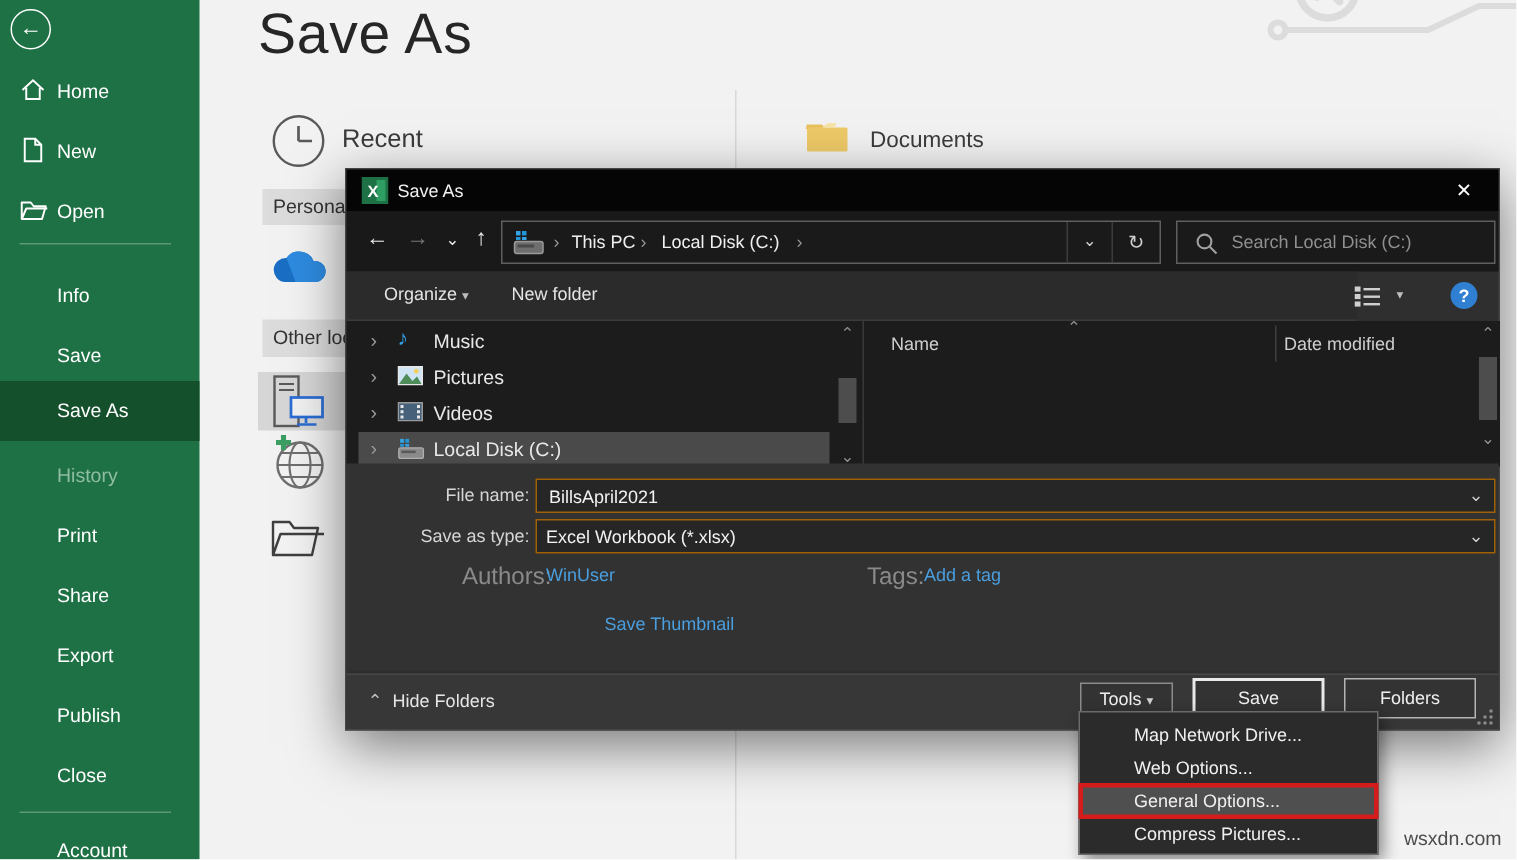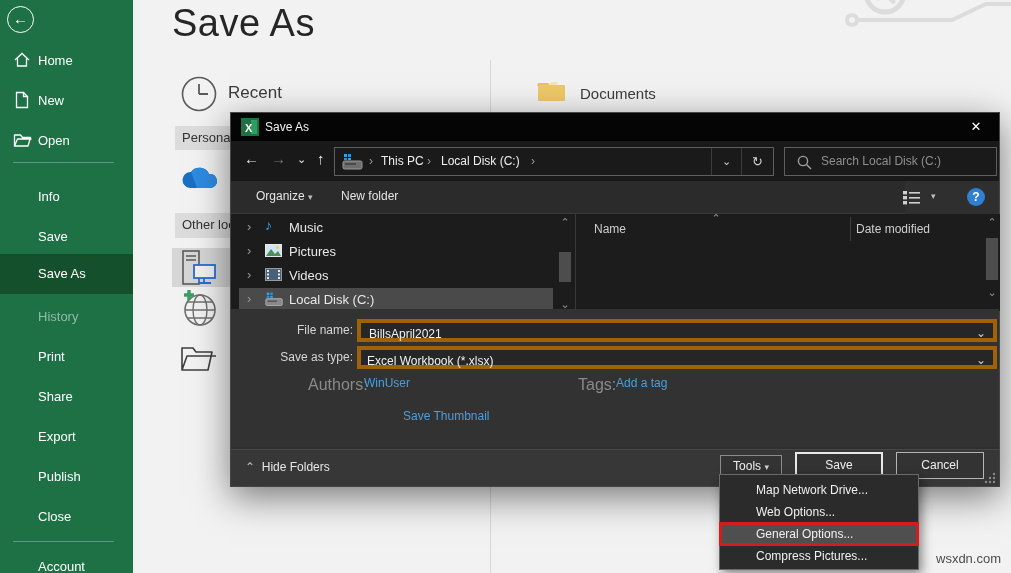--- a/index.html
+++ b/index.html
@@ -60,21 +60,21 @@
   .thumb{position:absolute;background:#4d4d4d;cursor:pointer;}
   .list-head{position:absolute;color:#cfcfcf;font-size:12px;cursor:pointer;}
   .head-div{position:absolute;left:619px;top:3px;width:1px;height:24px;background:#3f3f3f;}
   .file-row{position:absolute;left:348px;width:404px;height:22px;color:#f0f0f0;font-size:12px;cursor:pointer;}
   .file-name{position:absolute;left:42px;top:4px;}
   .file-date{position:absolute;left:277px;top:4px;color:#d8d8d8;}
   .f-ico{position:absolute;left:20px;top:3px;}
   .hscroll{position:absolute;left:348px;top:182px;width:406px;height:15px;background:#252525;}
   .d-bottom{position:absolute;left:0;top:196px;width:768px;height:138px;background:#323232;}
   .fld-label{position:absolute;color:#d6d6d6;font-size:12px;text-align:right;width:118px;left:4px;}
-  .combo{position:absolute;left:126px;width:640px;height:23px;background:#262626;border:4px solid #a16207;color:#f2f2f2;font-size:12px;}
+  .combo{position:absolute;left:126px;width:640px;height:23px;background:#262626;border:1px solid #a16207;color:#f2f2f2;font-size:12px;}
   .combo input{position:absolute;left:6px;top:2px;width:600px;height:17px;background:transparent;border:none;outline:none;color:#f2f2f2;font-size:12px;}
   .combo .cv{position:absolute;left:6px;top:4px;}
   .combo .chev{position:absolute;right:7px;top:3px;color:#cfcfcf;font-size:12px;cursor:pointer;}
   .meta-lbl{position:absolute;color:#8a8a8a;font-size:16px;}
   .meta-link{position:absolute;color:#4a9ede;font-size:12px;cursor:pointer;}
   .d-hidebar{position:absolute;left:0;top:336px;width:768px;height:37px;background:#373737;border-top:1px solid #474747;}
   .hidefold{position:absolute;left:14px;top:10px;color:#e6e6e6;font-size:12px;cursor:pointer;}
   .btn{position:absolute;background:#333;color:#efefef;font-size:12px;text-align:center;cursor:pointer;}
   .btn.tools{left:489px;top:5px;width:62px;height:22px;border:1px solid #8c8c8c;line-height:20px;}
   .btn.save{left:564px;top:2px;width:88px;height:27px;border:2px solid #e9e9e9;line-height:23px;}
@@ -374,21 +374,21 @@
       <span class="meta-lbl" style="left:347px;top:67px;">Tags:</span>
       <span class="meta-link" style="left:385px;top:67px;">Add a tag</span>
 
       <span class="meta-link" style="left:172px;top:100px;">Save Thumbnail</span>
     </div>
 
     <div class="d-hidebar">
       <span class="hidefold"><span style="color:#bdbdbd;">⌃</span>&nbsp; <span>Hide Folders</span></span>
       <div class="btn tools"><span>Tools</span> <span style="font-size:9px;color:#cfcfcf;">▾</span></div>
       <div class="btn save">Save</div>
-      <div class="btn cancel">Cancel</div>
+      <div class="btn cancel">Folders</div>
     </div>
 
     <svg class="grip" width="13" height="13" viewBox="0 0 13 13">
       <g fill="#8a8a8a">
           <circle cx="11" cy="3" r="1.2"></circle>
           <circle cx="7" cy="7" r="1.2"></circle>
           <circle cx="11" cy="7" r="1.2"></circle>
           <circle cx="3" cy="11" r="1.2"></circle>
           <circle cx="7" cy="11" r="1.2"></circle>
           <circle cx="11" cy="11" r="1.2"></circle>

